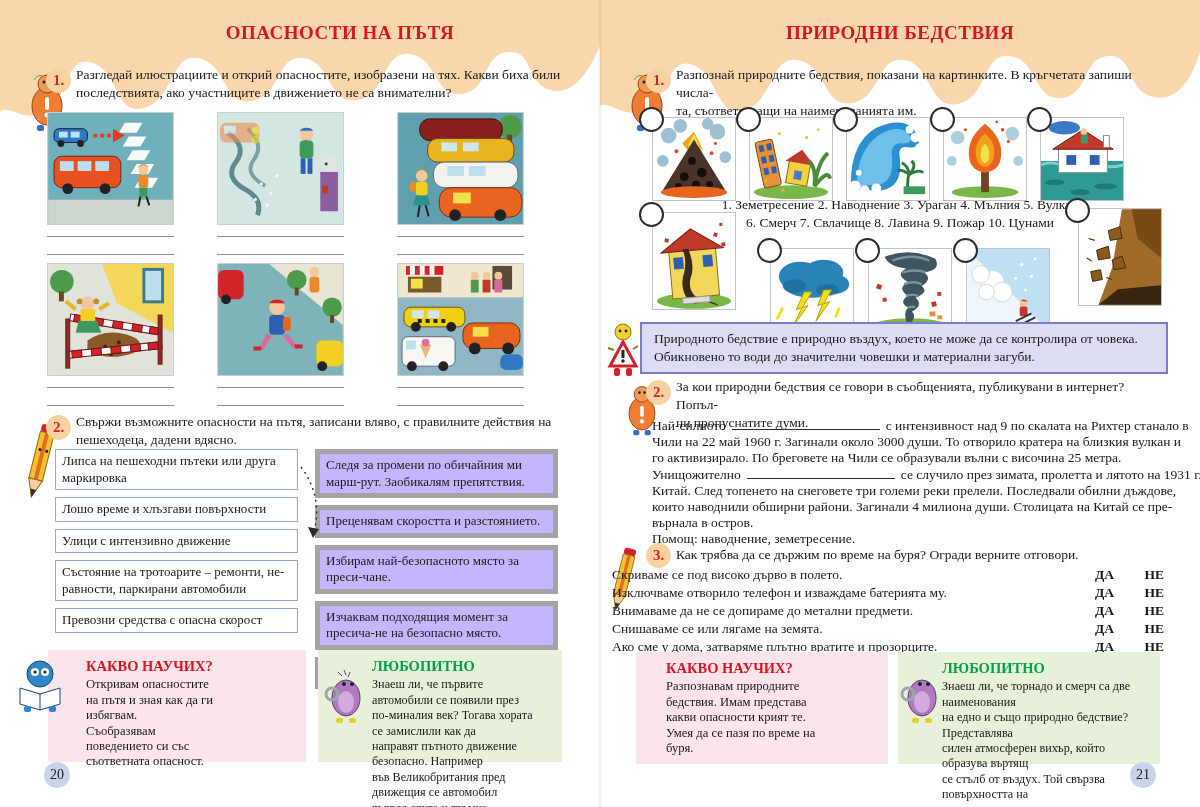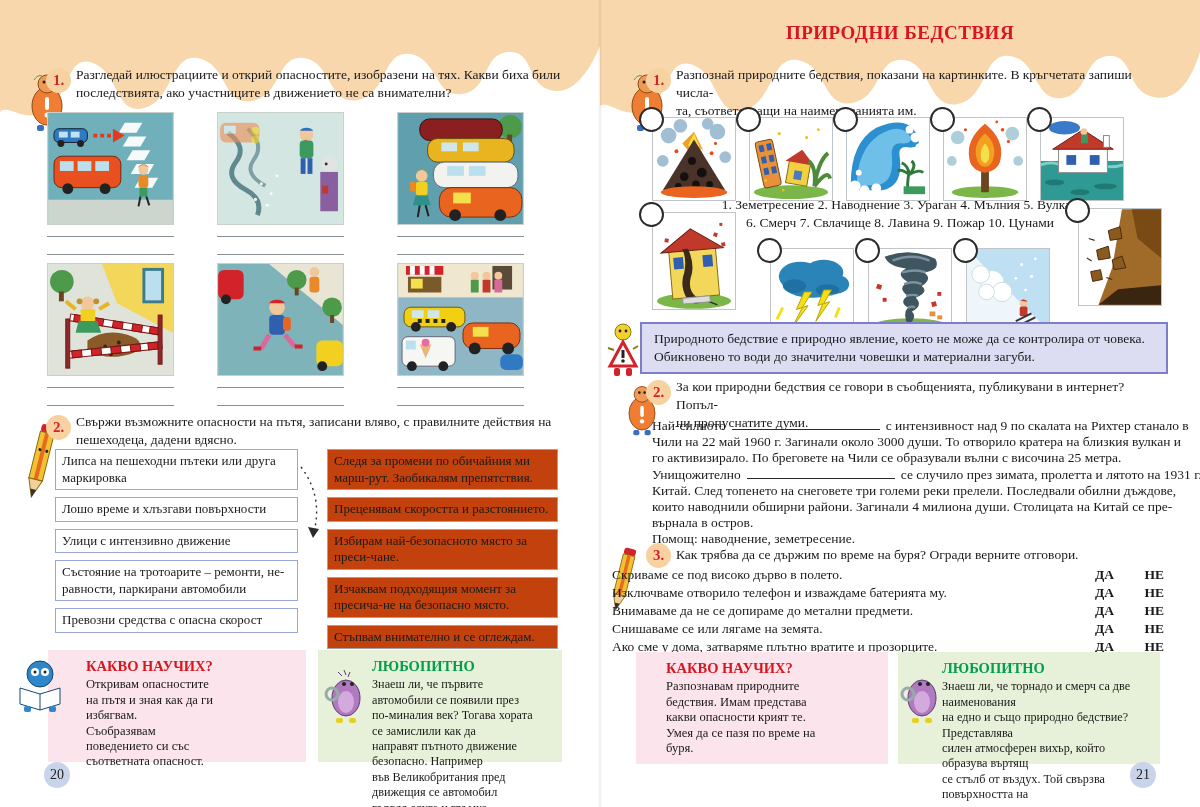--- a/index.html
+++ b/index.html
@@ -21,21 +21,21 @@
   .mascot{position:absolute;}
   
   .cell{position:absolute;width:127px;}
   .pic{width:127px;height:113px;border:1px solid #c9cfc9;box-sizing:border-box;display:block;}
   .rule{height:0;border-bottom:1.6px solid #8a8f94;margin-top:17px;}
   .rule.first{margin-top:11px;}
   
   .match-col{position:absolute;width:243px;display:flex;flex-direction:column;gap:7px;}
   .mbox{border:1px solid #9aa6db;background:#fff;font-size:13px;line-height:16.5px;
         padding:3px 6px;box-sizing:border-box;}
-  .mbox.action{border:1px solid #a3a3a3;background:#c2410c;margin-left:12px;}
+  .mbox.action{border:5px solid #a3a3a3;background:#c4b5fd;}
   .connector{position:absolute;left:0;top:0;width:600px;height:807px;pointer-events:none;}
   
   .infobox{position:absolute;background:#dcdcf2;border:2px solid #7d7dc8;font-size:13.5px;
            line-height:18px;padding:6px 12px;box-sizing:border-box;white-space:pre-line;}
   .softbox{position:absolute;box-sizing:border-box;padding:9px 18px 8px 38px;font-size:12.6px;
            line-height:15.4px;}
   .softbox .bxtitle{margin:0 0 3px 0;font-size:14.5px;font-weight:bold;}
   .softbox .bxtext{margin:0;white-space:pre-line;}
   .pinkbox{background:#fbe4ec;}
   .pinkbox .bxtitle{color:#d8161f;}
@@ -62,20 +62,21 @@
 </head>
 <body>
 
 <div class="spread">
 
   <section class="page page-left">
 
     <svg class="wave" viewBox="0 0 600 130" preserveAspectRatio="none">
       <path fill="#f8d7ad" d="M0,0 H600 V46 C588,74 572,96 550,90 C526,83 534,50 508,52 C482,54 490,90 462,94 C434,98 438,58 410,54 C382,50 388,94 358,100 C328,106 332,62 304,58 C276,54 282,96 252,101 C222,106 228,64 198,58 C170,53 174,100 144,108 C114,116 120,70 90,62 C64,56 70,104 40,114 C20,120 8,104 0,112 Z"></path>
     </svg>
+    <h1 class="title title-left">ОПАСНОСТИ НА ПЪТЯ</h1>
 
     <svg class="mascot" style="left:24px;top:70px" width="46" height="64" viewBox="0 0 46 64">
       <ellipse cx="23" cy="36" rx="15" ry="19" fill="#ef7d33" stroke="#8a4a12"></ellipse>
       <circle cx="23" cy="14" r="9" fill="#ef9a55" stroke="#8a4a12"></circle>
       <circle cx="20" cy="12" r="1.5" fill="#222"></circle>
         <circle cx="26" cy="12" r="1.5" fill="#222"></circle>
       <rect x="21" y="27" width="4" height="13" rx="2" fill="#fff"></rect>
         <circle cx="23" cy="45" r="2.5" fill="#fff"></circle>
       <rect x="13" y="55" width="7" height="6" rx="2" fill="#3a6fc0"></rect>
         <rect x="26" y="55" width="7" height="6" rx="2" fill="#3a6fc0"></rect>
@@ -628,21 +629,21 @@
       <circle cx="17" cy="10" r="8" fill="#f2d12e" stroke="#8a7a10"></circle>
       <circle cx="14" cy="9" r="1.4" fill="#222"></circle>
         <circle cx="20" cy="9" r="1.4" fill="#222"></circle>
       <path d="M17,20 L30,44 L4,44 Z" fill="#fff" stroke="#d2232a" stroke-width="3"></path>
       <rect x="15.5" y="28" width="3" height="8" fill="#222"></rect>
         <circle cx="17" cy="39" r="1.8" fill="#222"></circle>
       <rect x="8" y="46" width="6" height="8" rx="2" fill="#d2232a"></rect>
         <rect x="20" y="46" width="6" height="8" rx="2" fill="#d2232a"></rect>
       <path d="M2,26 l6,2 M32,24 l-5,3" stroke="#8a7a10" stroke-width="2"></path>
     </svg>
-    <div class="infobox" style="left:40px;top:322px;width:528px">Природното бедствие е природно явление, което не може да се контролира от човека.
+    <div class="infobox" style="left:40px;top:322px;width:528px">Природното бедствие е природно въздух, което не може да се контролира от човека.
 Обикновено то води до значителни човешки и материални загуби.</div>
 
     <svg class="mascot" style="left:22px;top:382px" width="40" height="56" viewBox="0 0 46 64">
       <ellipse cx="23" cy="36" rx="15" ry="19" fill="#ef7d33" stroke="#8a4a12"></ellipse>
       <circle cx="23" cy="14" r="9" fill="#ef9a55" stroke="#8a4a12"></circle>
       <circle cx="20" cy="12" r="1.5" fill="#222"></circle>
         <circle cx="26" cy="12" r="1.5" fill="#222"></circle>
       <rect x="21" y="27" width="4" height="13" rx="2" fill="#fff"></rect>
         <circle cx="23" cy="45" r="2.5" fill="#fff"></circle>
       <rect x="13" y="55" width="7" height="6" rx="2" fill="#3a6fc0"></rect>

